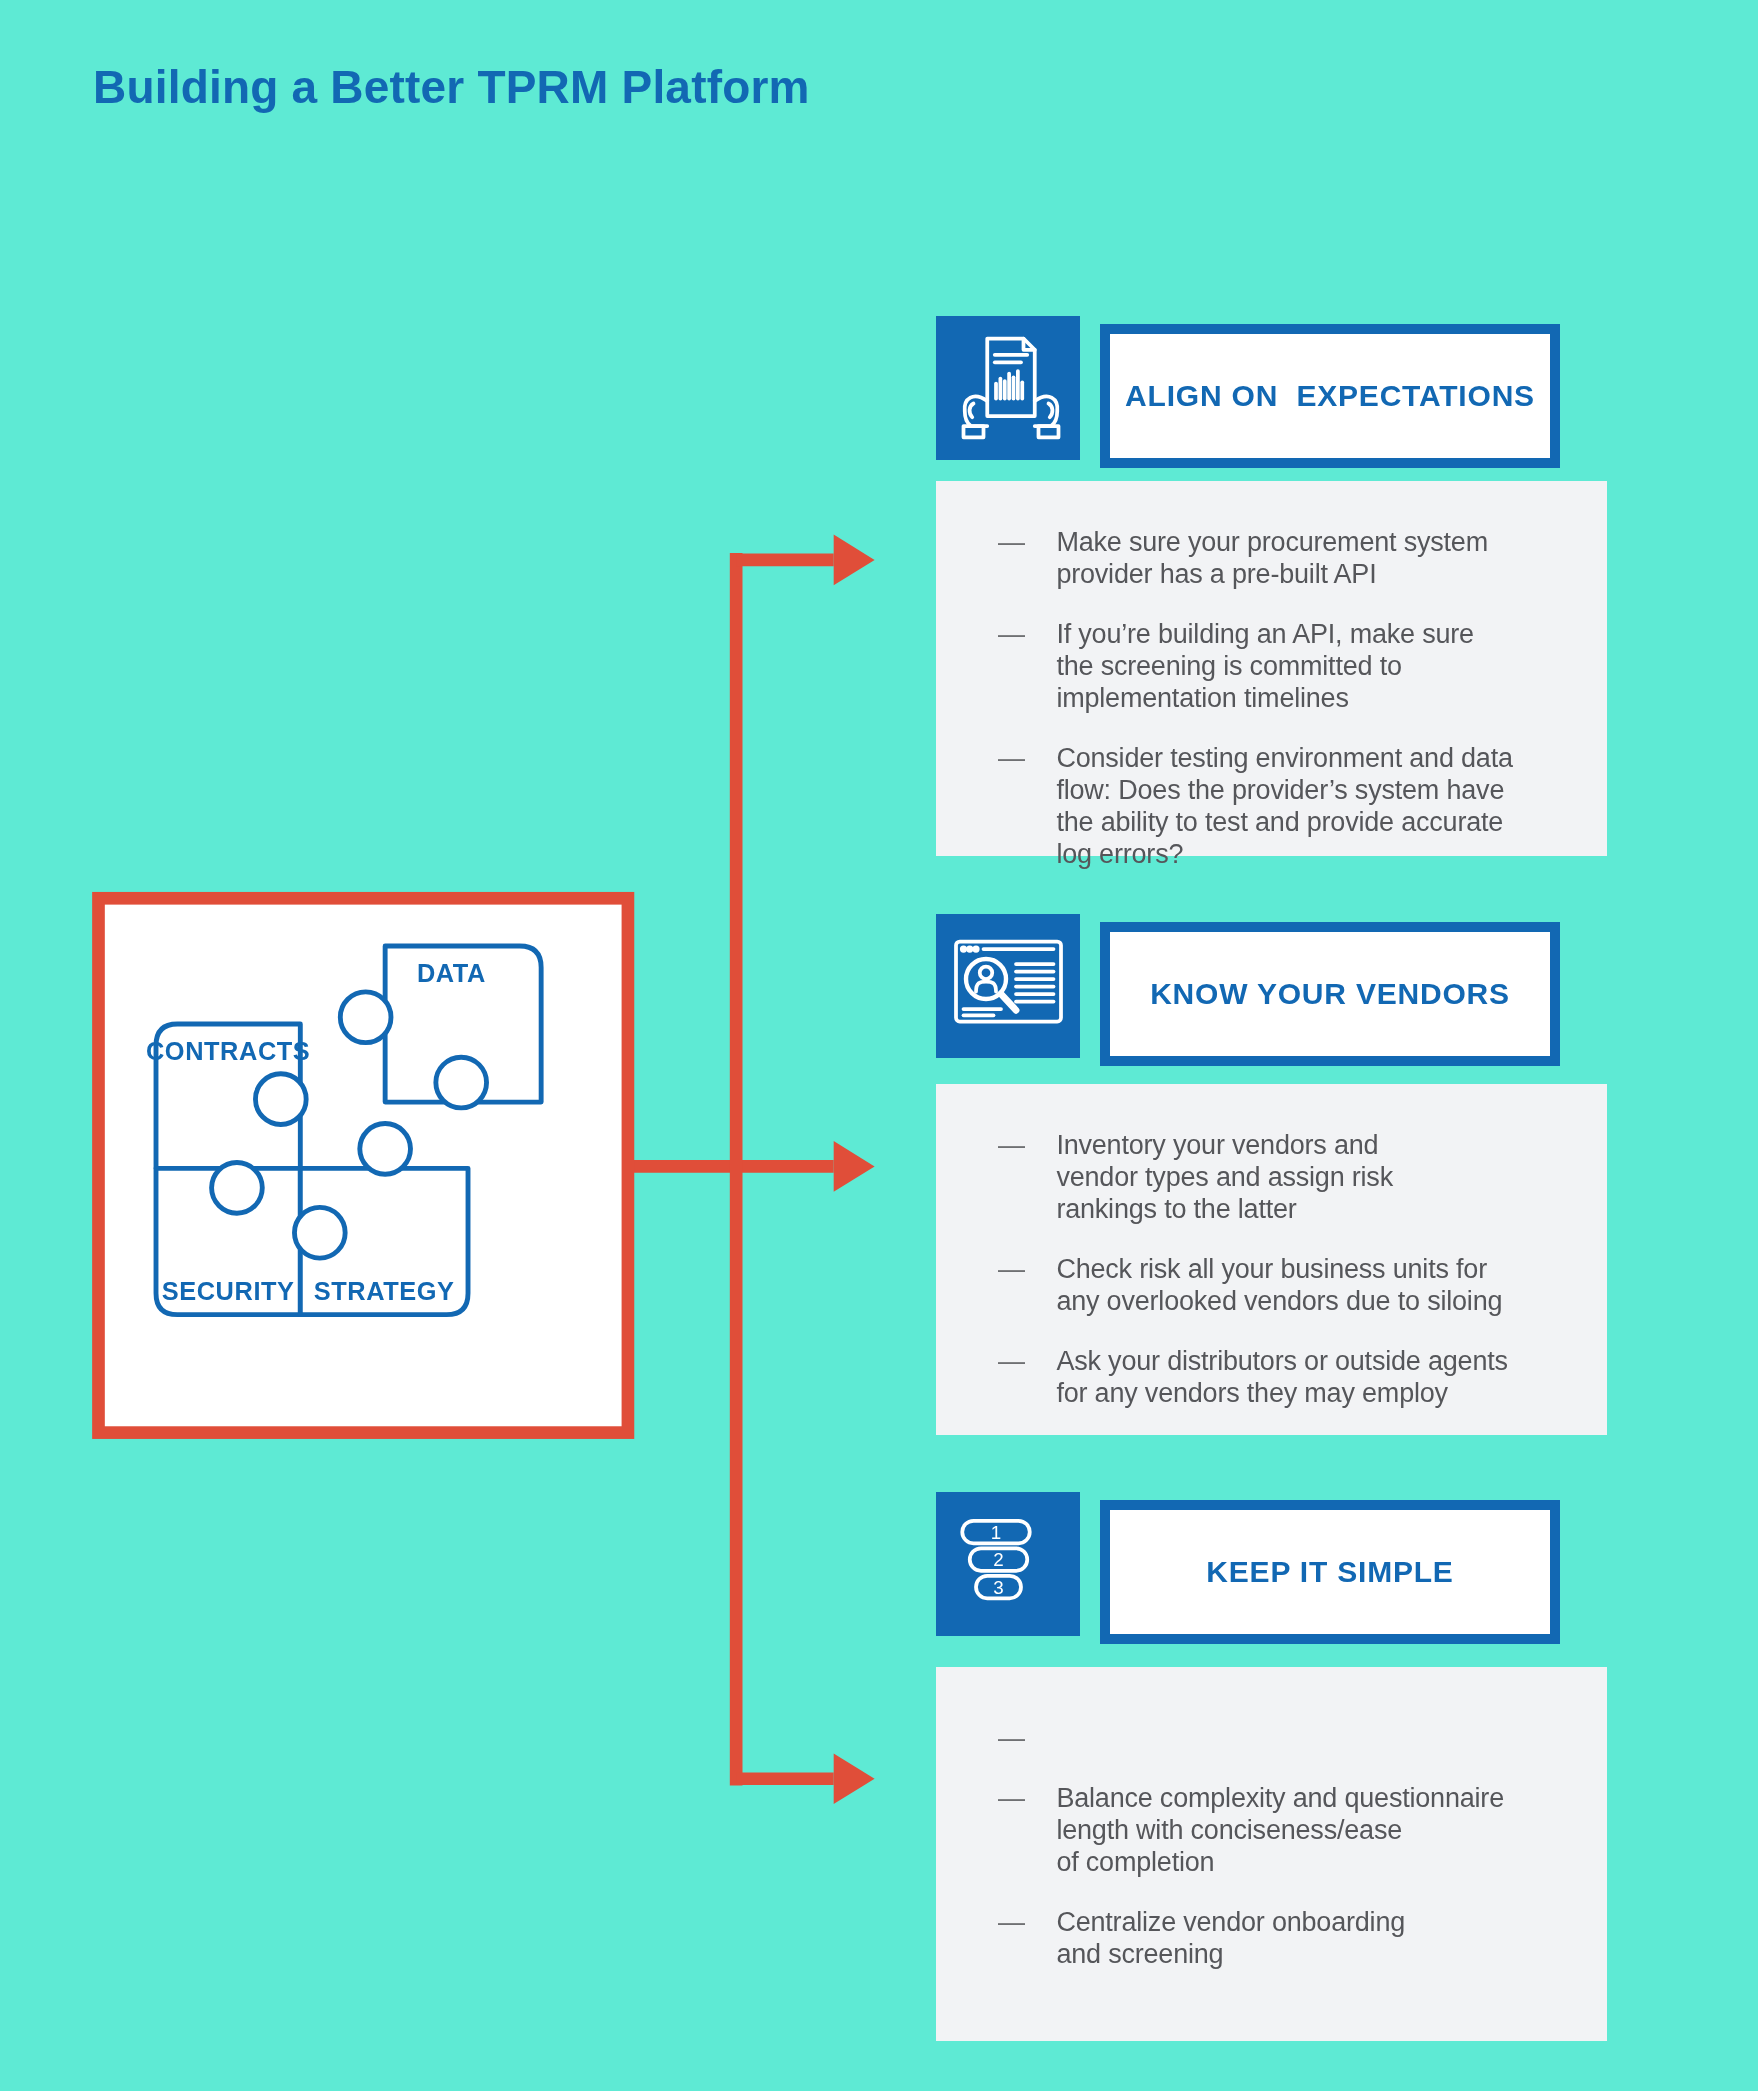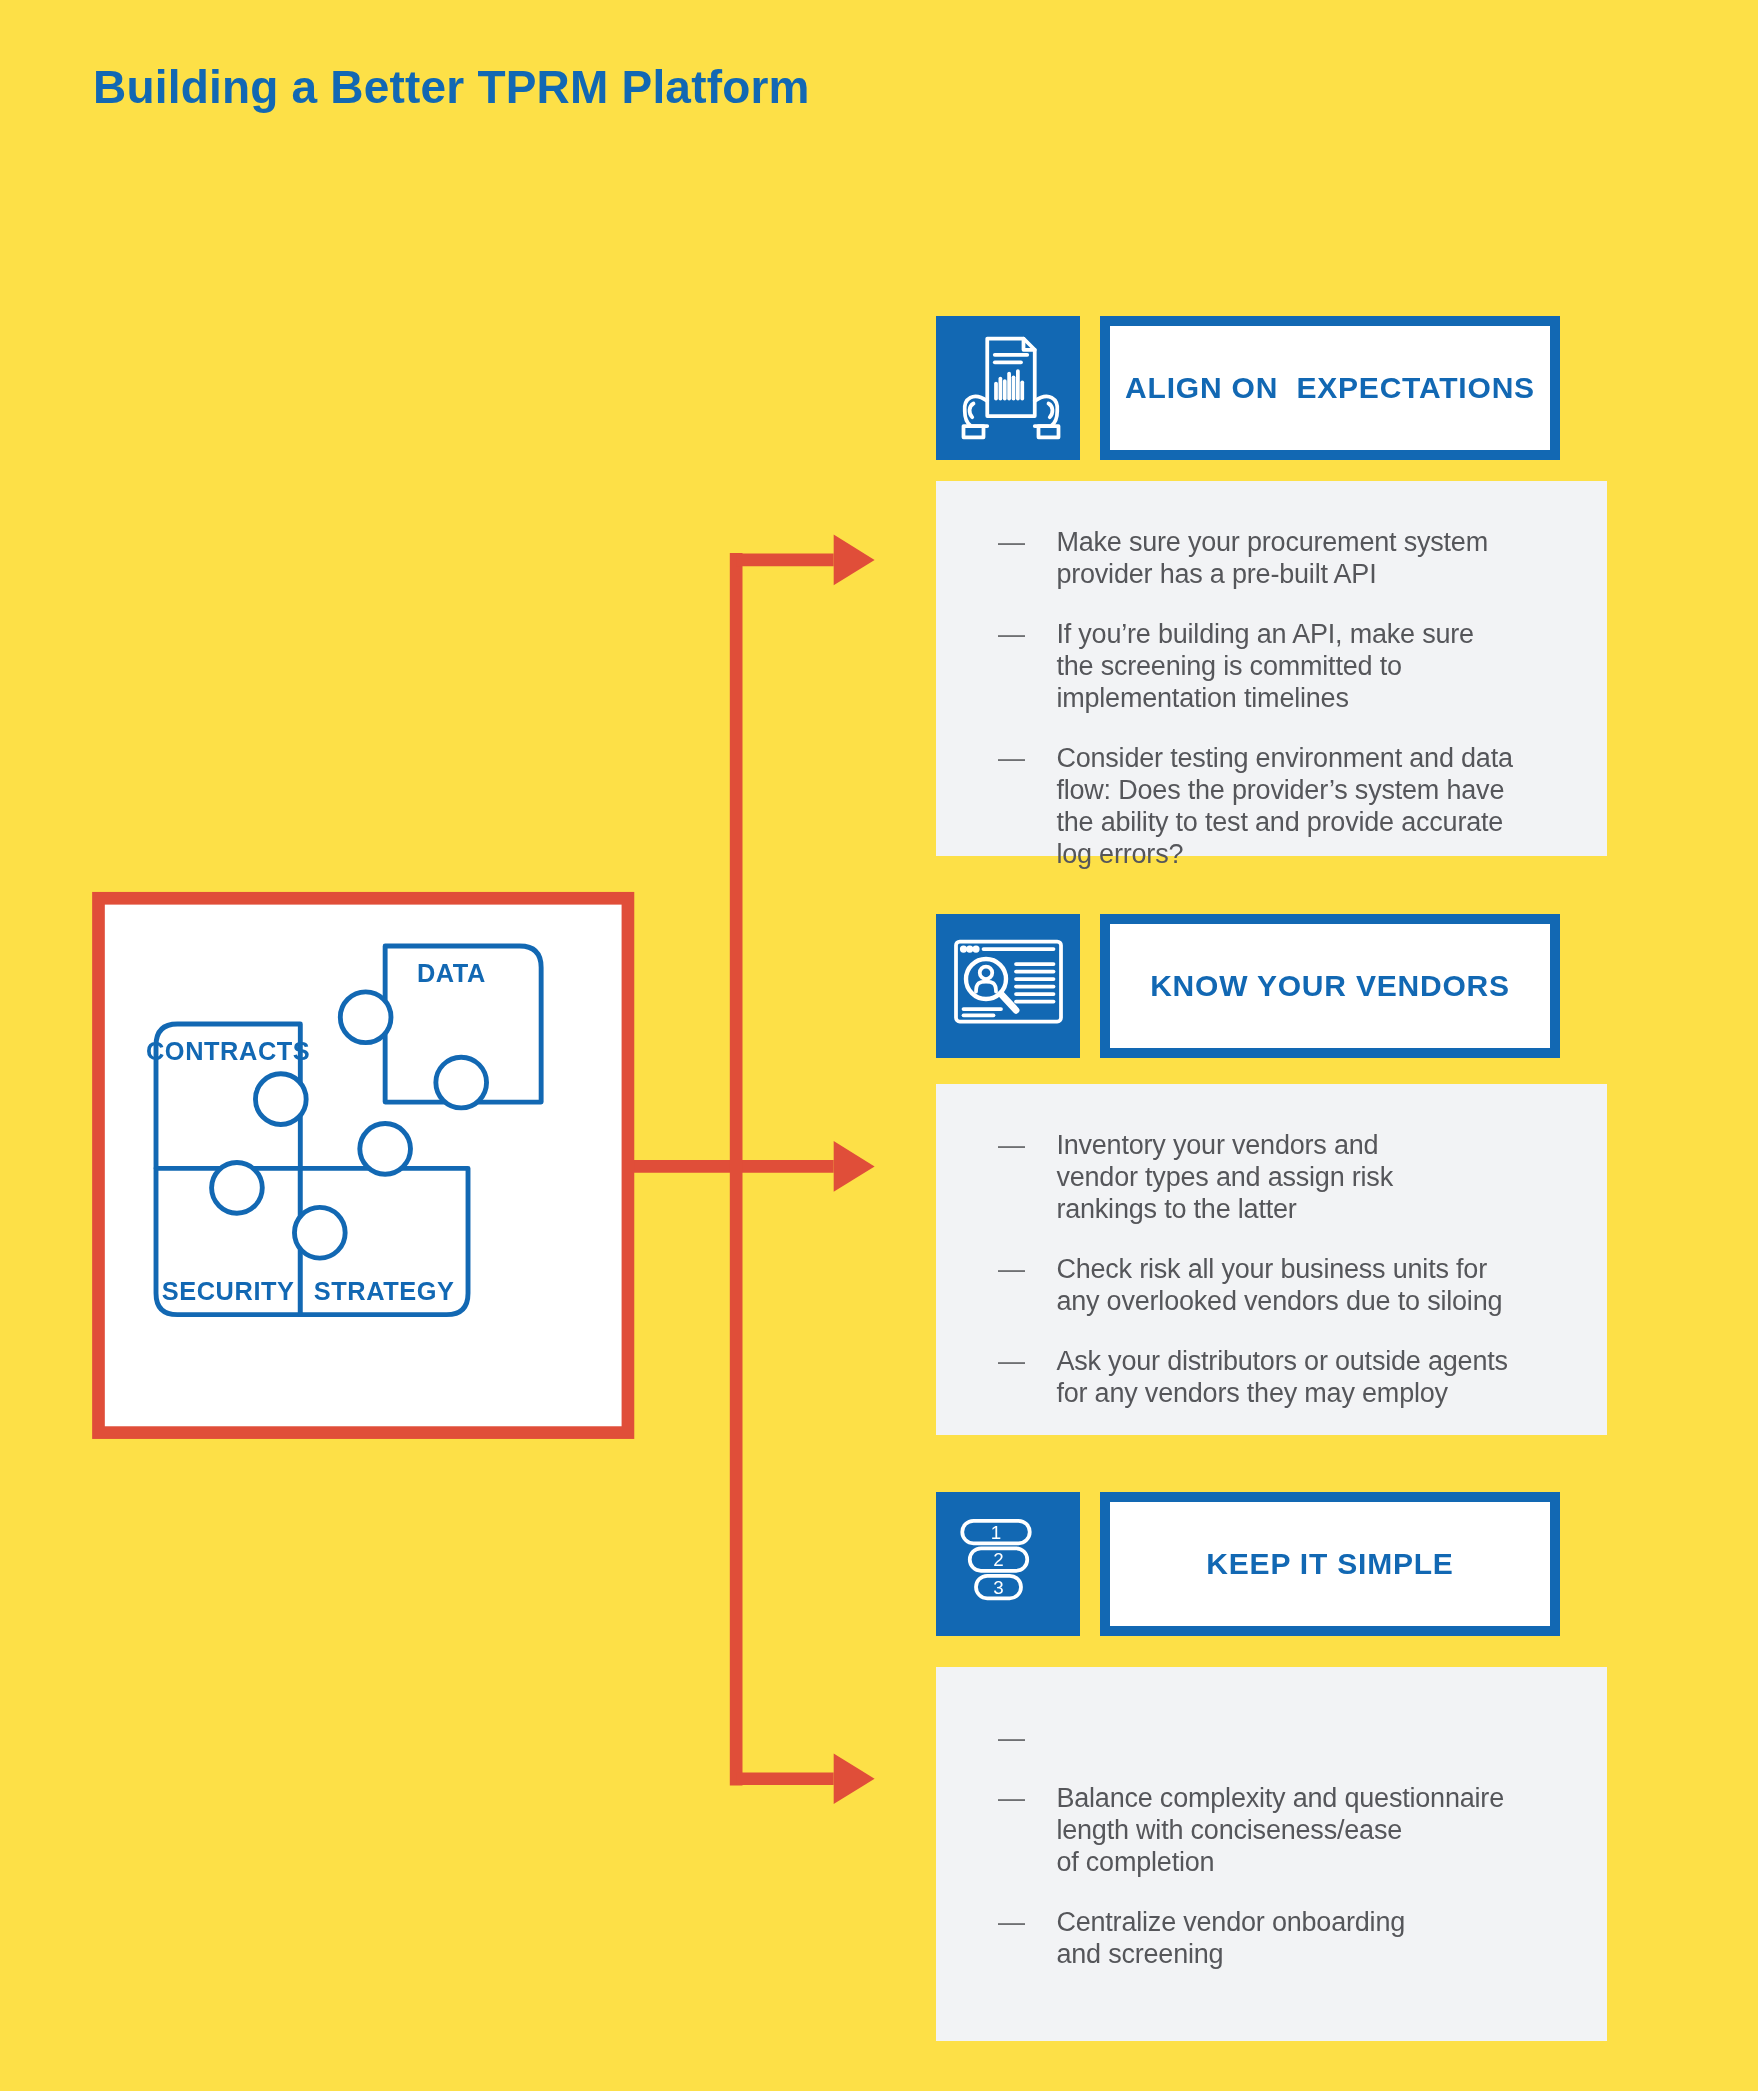--- a/index.html
+++ b/index.html
@@ -1,17 +1,17 @@
 <!DOCTYPE html>
 <html><head>
 <meta charset="utf-8">
 <style>
   html,body{margin:0;padding:0;background:#ffffff;}
   .canvas{
-    position:relative;width:1758px;height:2092px;background:#fde047;overflow:hidden;
+    position:relative;width:1758px;height:2092px;background:#5eead4;overflow:hidden;
     font-family:"Liberation Sans",sans-serif;
   }
   
   .page-title{
     position:absolute;left:93px;top:60px;
     font-size:46px;font-weight:bold;color:#1268B3;letter-spacing:0.2px;
   }
   .page-subtitle{
     position:absolute;left:93px;top:142px;
     font-size:30px;font-weight:normal;color:#1A73B8;letter-spacing:0.1px;
@@ -26,21 +26,21 @@
   .section{position:absolute;left:936px;width:671px;}
   .sec-1{top:316px;height:540px;}
   .sec-2{top:914px;height:521px;}
   .sec-3{top:1492px;height:548px;}
   .icon-box{
     position:absolute;left:0;top:0;width:144px;height:144px;background:#1268B3;
     display:flex;align-items:center;justify-content:center;
   }
   .icon-box svg{width:125px;height:125px;}
   .header-box{
-    position:absolute;left:164px;top:0;width:460px;height:144px;
+    position:absolute;left:164px;top:8px;width:460px;height:144px;
     border:10.7px solid #1268B3;background:#ffffff;box-sizing:border-box;
     display:flex;align-items:center;justify-content:center;
   }
   .header-label{
     font-size:30px;font-weight:bold;color:#1268B3;letter-spacing:0.8px;
     white-space:pre;text-align:center;
   }
   .panel{
     position:absolute;left:0;width:671px;background:#F2F3F5;box-sizing:border-box;
     padding:45px 0 0 62px;

